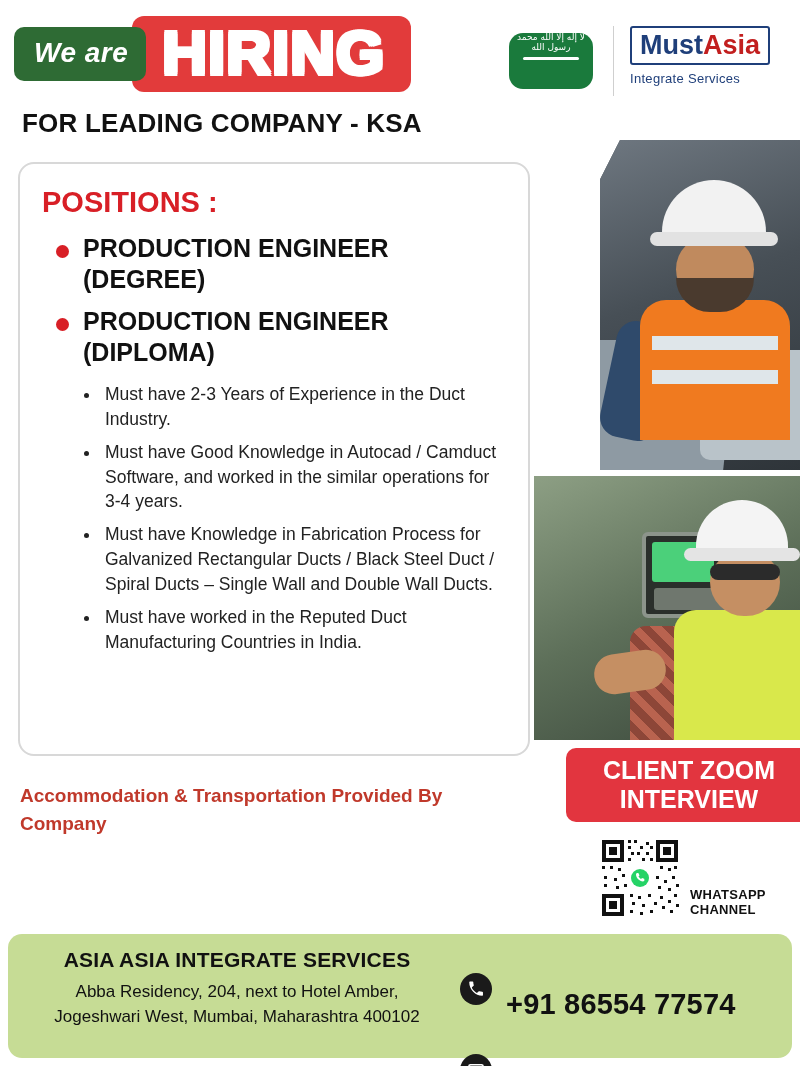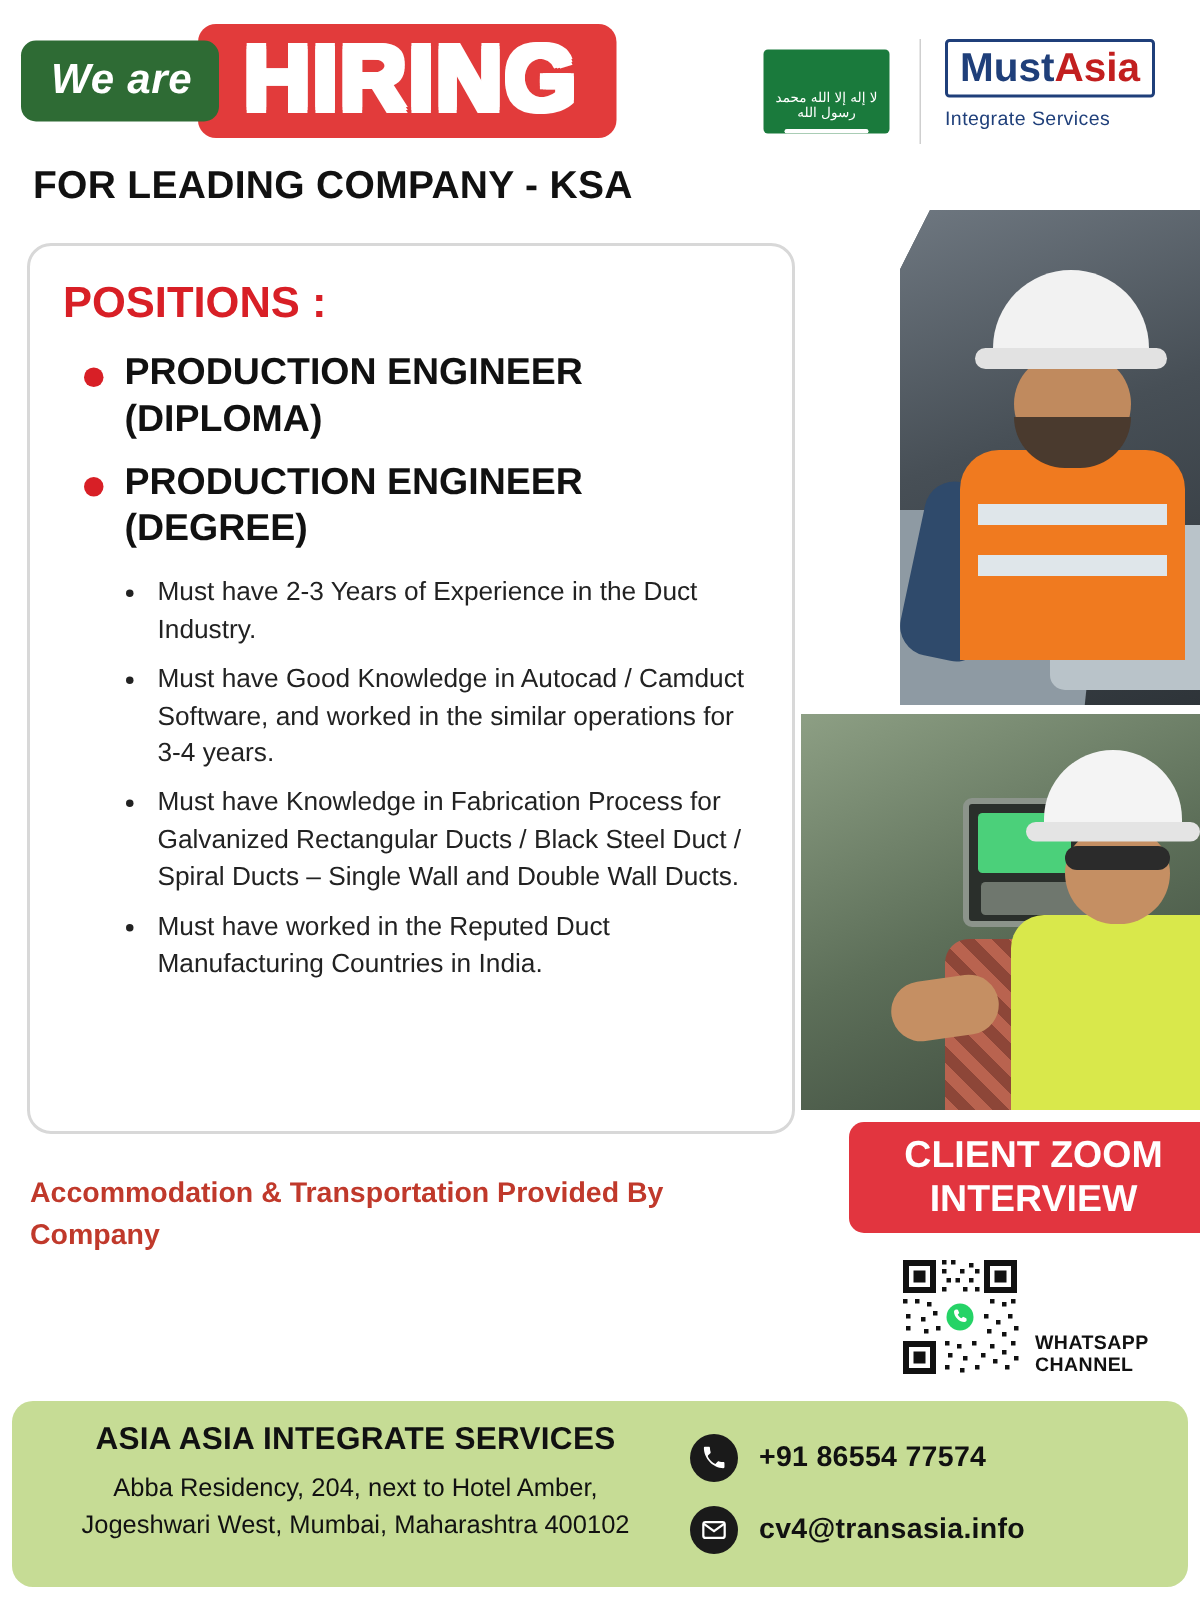--- a/index.html
+++ b/index.html
@@ -29,22 +29,22 @@
     text-shadow: 2px 0 0 #fff, -2px 0 0 #fff, 0 2px 0 #fff, 0 -2px 0 #fff,
                  2px 2px 0 #fff, -2px -2px 0 #fff, 2px -2px 0 #fff, -2px 2px 0 #fff;
   }
   .subtitle {
     position: absolute; left: 22px; top: 108px;
     font-size: 26px; font-weight: bold; color: #111; letter-spacing: .2px;
   }
   
   .flag {
     position: absolute; left: 509px; top: 33px; width: 84px; height: 56px;
-    background: #1a7a3c; border-radius: 3px; overflow: hidden;
-    display: flex; align-items: flex-end; justify-content: center;
+    background: #1a7a3c; border-radius: 14px; overflow: hidden;
+    display: flex; align-items: flex-start; justify-content: center;
   }
   .flag .shahada {
     color: #fff; font-size: 9px; font-family: "DejaVu Sans", sans-serif;
     line-height: 1.1; text-align: center; letter-spacing: -0.5px;
   }
   .flag .sword { display: block; width: 56px; height: 3px; background: #fff; margin: 4px auto 0; border-radius: 2px; }
   .vdiv { position: absolute; left: 613px; top: 26px; width: 1px; height: 70px; background: #cfcfcf; }
   
   .logo { position: absolute; left: 630px; top: 26px; width: 158px; }
   .logo-main {
@@ -140,21 +140,21 @@
   }
   .f-left { position: absolute; left: 24px; top: 14px; width: 410px; text-align: center; }
   .f-company { font-size: 21px; font-weight: bold; color: #111; letter-spacing: .2px; }
   .f-addr { font-size: 17px; color: #111; line-height: 1.45; margin-top: 8px; }
   .f-right { position: absolute; left: 452px; top: 22px; }
   .f-row { display: flex; align-items: center; margin-bottom: 16px; }
   .f-ico {
     width: 32px; height: 32px; border-radius: 50%; background: #1a1a1a; color: #fff;
     display: flex; align-items: center; justify-content: center; margin-right: 14px; flex: none;
   }
-  .f-val { font-size: 19px; font-weight: bold; color: #111; letter-spacing: .2px; }
+  .f-val { font-size: 29px; font-weight: bold; color: #111; letter-spacing: .2px; margin-top: 32px; }
 </style>
 </head>
 <body>
 
 <div class="poster">
 
   <div class="header">
     <div class="hiring-row">
       <div class="we-are">We are</div>
       <div class="hiring-box">
@@ -178,25 +178,25 @@
       </div>
       <div class="logo-sub">Integrate Services</div>
     </div>
   </div>
 
   <div class="card">
     <div class="positions-title">POSITIONS :</div>
 
     <div class="pos-item">
       <span class="pos-dot"></span>
-      <span class="pos-text">PRODUCTION ENGINEER (DIPLOMA)</span>
+      <span class="pos-text">PRODUCTION ENGINEER (DEGREE)</span>
     </div>
     <div class="pos-item">
       <span class="pos-dot"></span>
-      <span class="pos-text">PRODUCTION ENGINEER (DEGREE)</span>
+      <span class="pos-text">PRODUCTION ENGINEER (DIPLOMA)</span>
     </div>
 
     <ul class="req-list">
       <li>Must have 2-3 Years of Experience in the Duct Industry.</li>
       <li>Must have Good Knowledge in Autocad / Camduct Software, and worked in the similar operations for 3-4 years.</li>
       <li>Must have Knowledge in Fabrication Process for Galvanized Rectangular Ducts / Black Steel Duct / Spiral  Ducts – Single Wall and Double Wall  Ducts.</li>
       <li>Must have worked in the Reputed Duct Manufacturing Countries in India.</li>
     </ul>
   </div>
 

